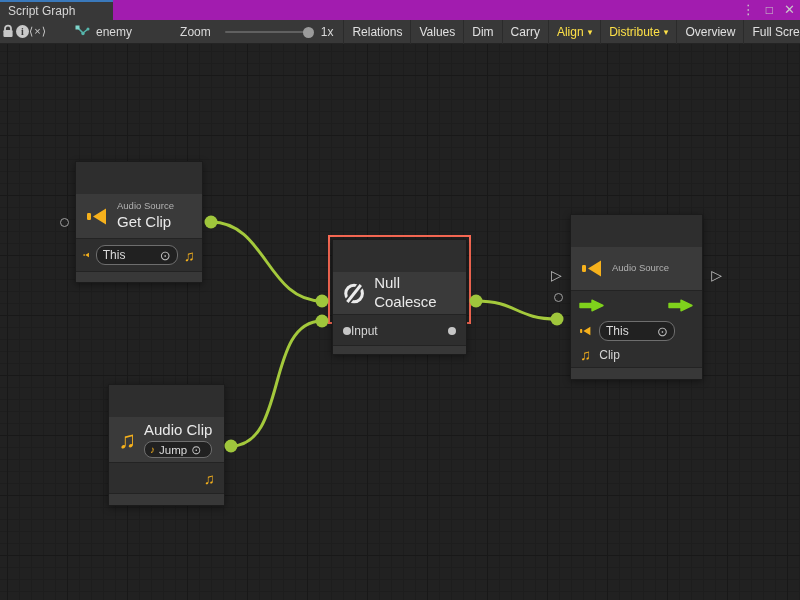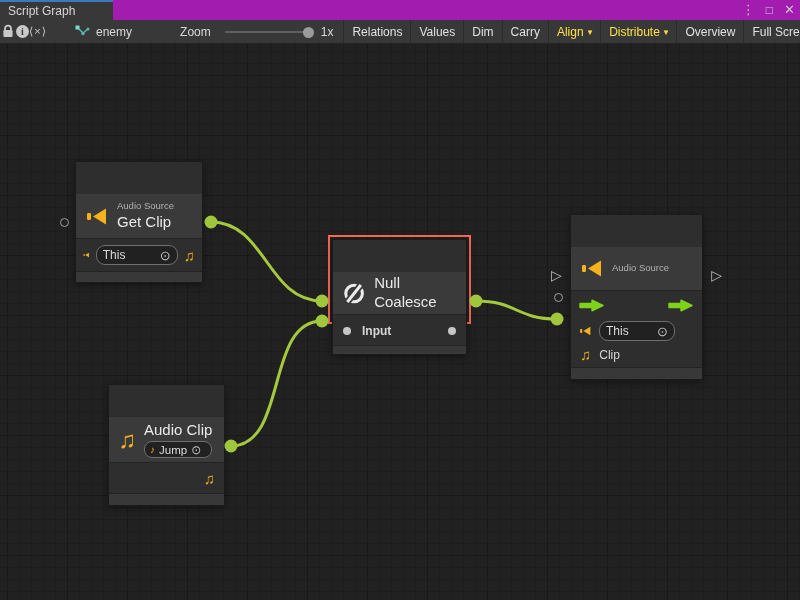--- a/index.html
+++ b/index.html
@@ -80,22 +80,22 @@
   #node-get-clip .nhead { height:45px; }
   #node-get-clip .nbody { height:32px; display:flex; align-items:center; gap:6px; padding:0 7px; }
   #node-get-clip .nfoot { height:11px; }
 
   
   #node-null-wrap { position:absolute; left:328px; top:235px; width:143px; height:89px;
                     border:2px solid #fb6a54; padding:2px; z-index:10; }
   #node-null { position:relative; left:0; top:0; width:135px; }
   #node-null .nhead { height:43px; }
   #node-null .nrows { padding-top:5px; }
-  #node-null .nrow { height:21px; display:flex; align-items:center; gap:11px; padding:0 10px;
-                     position:relative; color:#d6d6d6; font-size:12px;font-weight:bold; }
+  #node-null .nrow { height:21px; display:flex; align-items:center; padding:0 10px;
+                     position:relative; color:#d6d6d6; font-size:12px; }
   #node-null .nfoot { height:9px; margin-top:4px; }
 
   
   #node-audio-clip { left:108px; top:384px; width:117px; }
   #node-audio-clip .nhead { height:46px; align-items:center; }
   #node-audio-clip .nbody { height:30px; display:flex; align-items:center;
                             justify-content:flex-end; padding:0 9px; }
   #node-audio-clip .nfoot { height:12px; }
   .varfield { height:17px; background:#212121; border:1px solid #6e6e6e; border-radius:8px;
               display:flex; align-items:center; gap:4px; padding:0 5px; color:#dcdcdc;

